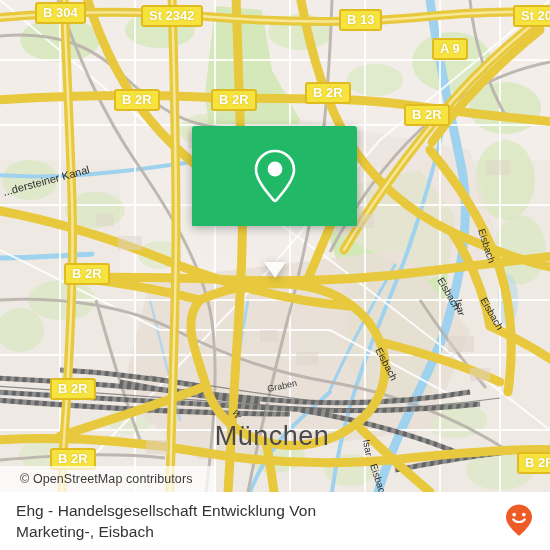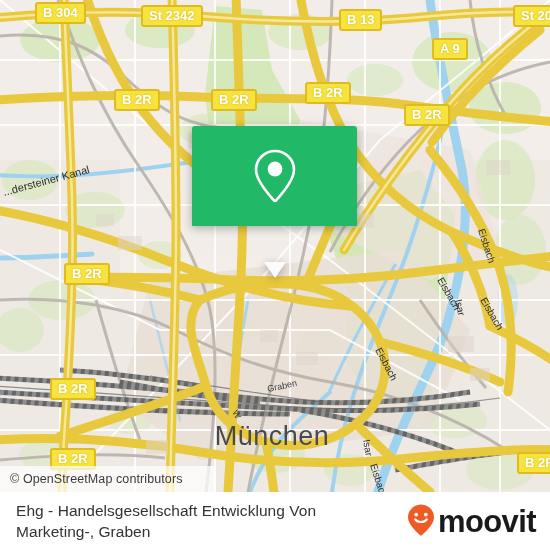--- a/index.html
+++ b/index.html
@@ -41,21 +41,21 @@
   
   .attribution {
     position: absolute;
     left: 0;
     top: 466px;
     height: 26px;
     width: 216px;
     background: rgba(255,255,255,0.72);
     display: flex;
     align-items: center;
-    padding-left: 10px;
+    padding-left: 20px;
     box-sizing: border-box;
     z-index: 40;
   }
   .attribution span {
     font-size: 12.5px;
     color: #3a3a3a;
     letter-spacing: 0.1px;
     white-space: nowrap;
   }
 
@@ -368,27 +368,26 @@
             <path d="M23 3 C12.5 3 4 11.4 4 21.8 C4 33 18 48 22.1 52.6 C22.6 53.1 23.4 53.1 23.9 52.6 C28 48 42 33 42 21.8 C42 11.4 33.5 3 23 3 Z" fill="none" stroke="#ffffff" stroke-width="2.6"></path>
             <circle cx="23" cy="21" r="7.4" fill="#ffffff"></circle>
           </svg>
         </span>
       </div>
       <div class="popup-tail"></div>
     </div>
   </div>
 
   <div class="footer">
-    <div class="footer-title">Ehg - Handelsgesellschaft Entwicklung Von Marketing-, Graben</div>
+    <div class="footer-title">Ehg - Handelsgesellschaft Entwicklung Von Marketing-, Eisbach</div>
     <div class="brand">
       <span class="brand-pin">
         <svg width="30" height="34" viewBox="0 0 30 34" xmlns="http://www.w3.org/2000/svg">
           <path d="M15 1.5 C7.8 1.5 2 7.2 2 14.2 C2 22 12 30 14.2 32.2 C14.6 32.6 15.4 32.6 15.8 32.2 C18 30 28 22 28 14.2 C28 7.2 22.2 1.5 15 1.5 Z" fill="#ef5b25"></path>
           <circle cx="10.2" cy="11.6" r="1.85" fill="#ffffff"></circle>
           <circle cx="19.8" cy="11.6" r="1.85" fill="#ffffff"></circle>
           <path d="M9.2 16.4 C11.4 19.9 18.6 19.9 20.8 16.4" fill="none" stroke="#ffffff" stroke-width="2.1" stroke-linecap="round"></path>
         </svg>
       </span>
-      <span class="brand-word">moovit</span>
     </div>
   </div>
 
 </div>
 
 </body></html>

